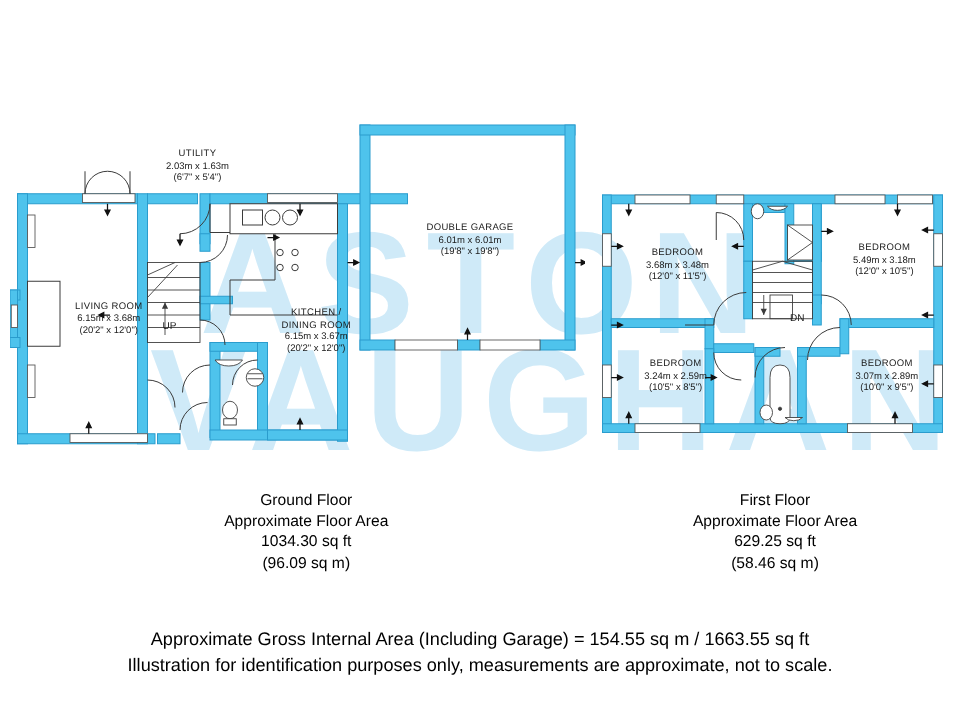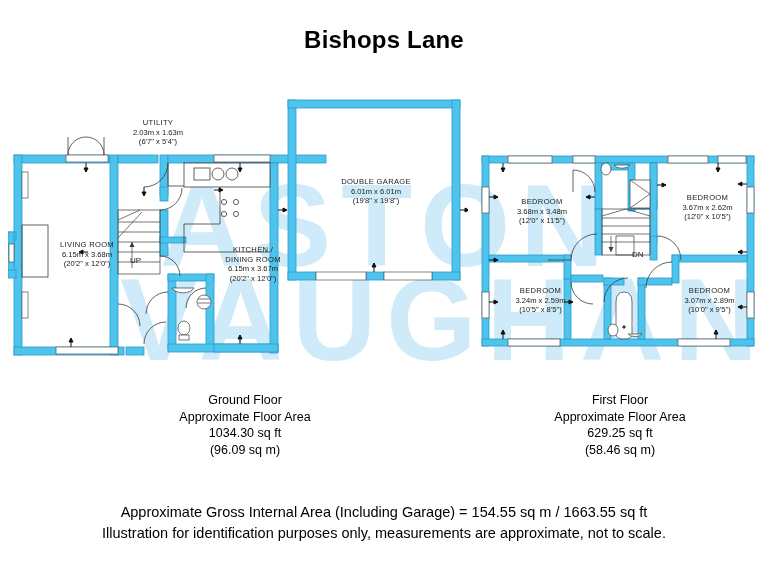--- a/index.html
+++ b/index.html
@@ -93,21 +93,20 @@
 </head>
 <body>
 
 <div id="plan-root">
 
   <div class="watermark">
     <div class="wm-text wm-1">ASTON</div>
     <div class="wm-text wm-2">VAUGHAN</div>
   </div>
 
-  <div class="title">Bishops Lane</div>
 
   <svg id="ground-floor-svg" class="floor" width="460" height="275" viewBox="0 0 460 275">
     <g stroke="#2a9ccd" fill="#4ec3ec" stroke-width="0.8">
 
       <rect x="6" y="63" width="96" height="8"></rect>
       <rect x="6" y="63" width="8" height="200"></rect>
       <rect x="6" y="255" width="110" height="8"></rect>
       <rect x="118" y="255" width="18" height="8"></rect>
 
       <rect x="0" y="140" width="8" height="8"></rect>
@@ -352,21 +351,21 @@
   </svg>
 
   <div class="rlabel" style="left:492px; top:197px; width:100px;">
     <div class="nm">BEDROOM</div>
     <div>3.68m x 3.48m</div>
     <div>(12'0" x 11'5")</div>
   </div>
 
   <div class="rlabel" style="left:660px; top:193px; width:95px;">
     <div class="nm">BEDROOM</div>
-    <div>3.67m x 2.62m</div>
+    <div>5.49m x 3.18m</div>
     <div>(12'0" x 10'5")</div>
   </div>
 
   <div class="rlabel" style="left:493px; top:286px; width:95px;">
     <div class="nm">BEDROOM</div>
     <div>3.24m x 2.59m</div>
     <div>(10'5" x 8'5")</div>
   </div>
 
   <div class="rlabel" style="left:662px; top:286px; width:95px;">

